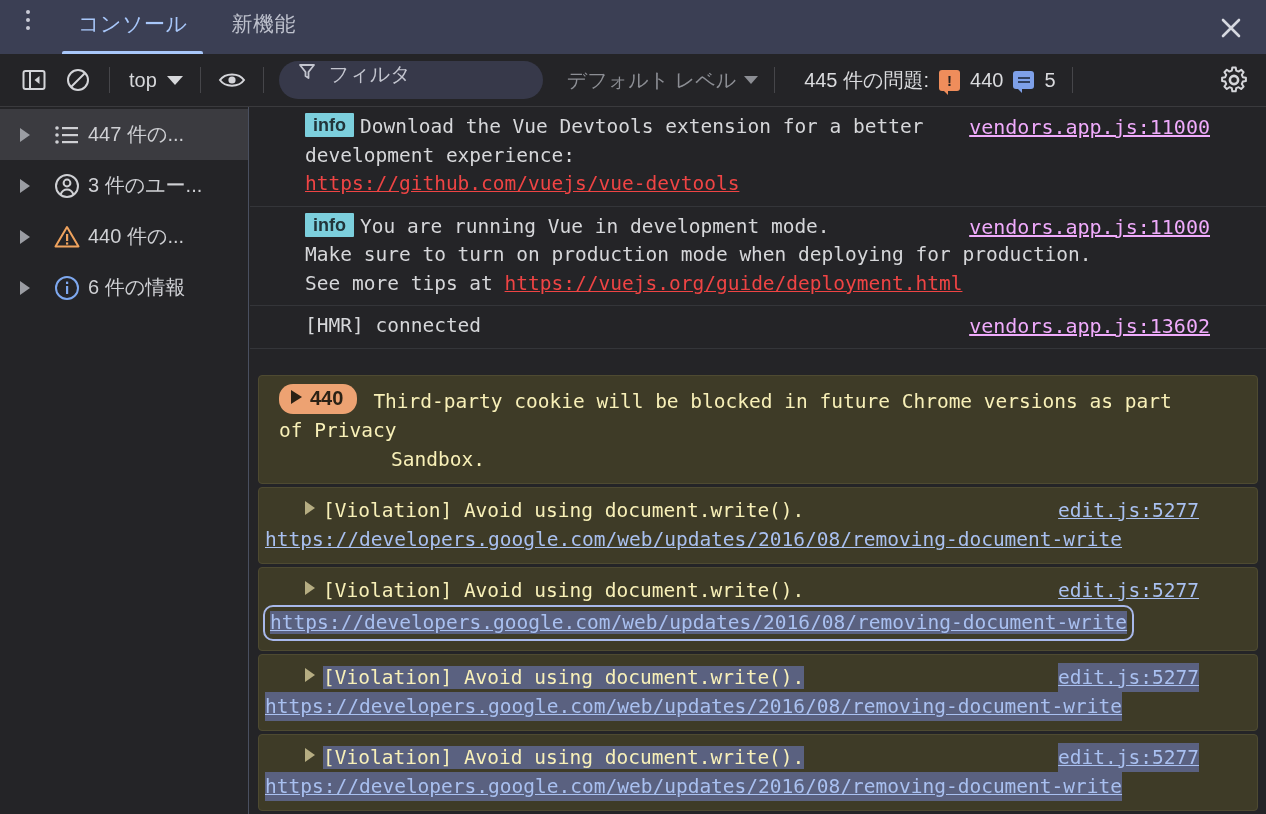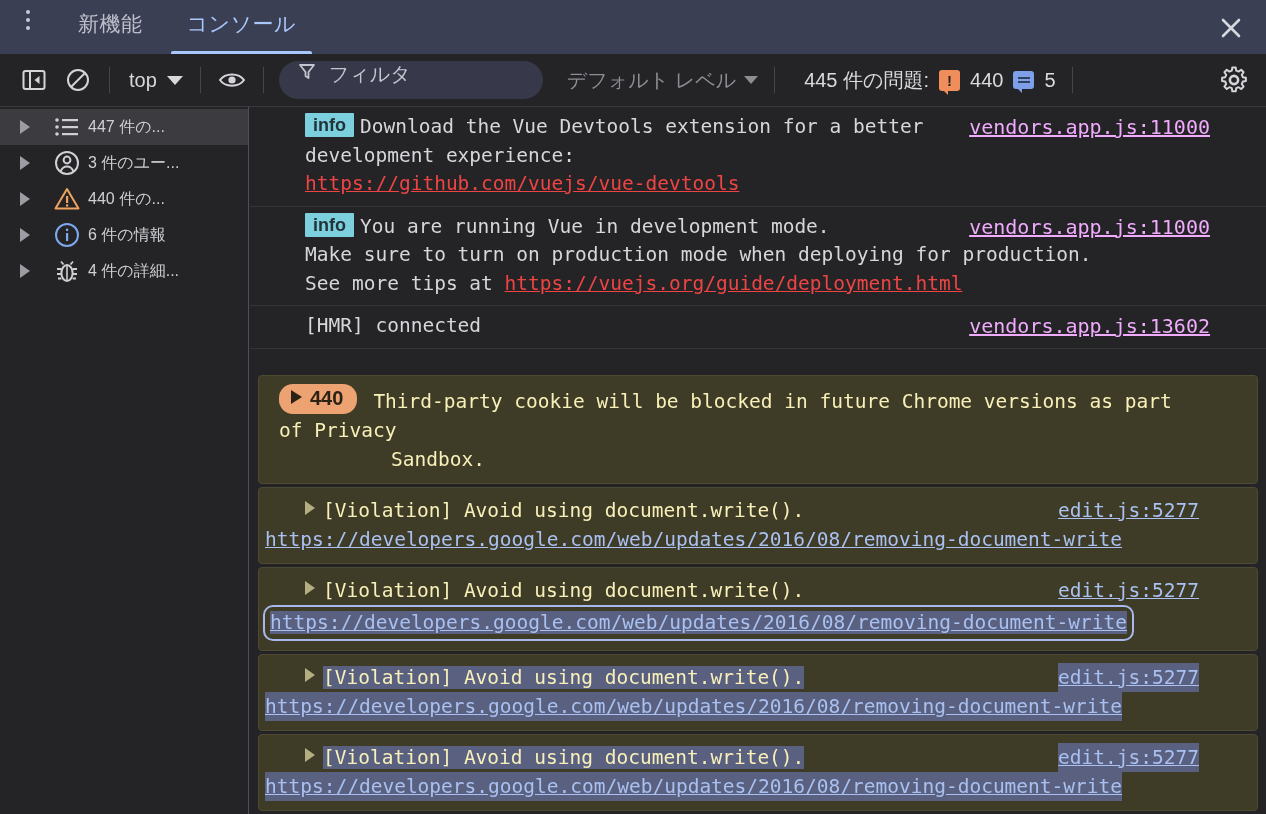--- a/index.html
+++ b/index.html
@@ -91,22 +91,22 @@
   }
   .gear { margin-left: auto; width: 44px; height: 40px; display:flex; align-items:center; justify-content:center; }
 
   
   .sidebar {
     position: absolute; left: 0; top: 107px; width: 249px; bottom: 0;
     background: #242427; border-right: 1px solid #4a5060;
     padding-top: 2px;
   }
   .srow {
-    height: 36px; display: flex; align-items: center; gap: 0; padding-left: 20px;
-    color: #cfd0d4; font-size: 16px; white-space: nowrap;
+    height: 51px; display: flex; align-items: center; gap: 0; padding-left: 20px;
+    color: #cfd0d4; font-size: 20px; white-space: nowrap;
   }
   .srow.sel { background: #3b3b40; }
   .sarrow {
     width: 26px; display: flex; align-items: center; justify-content: flex-start; flex: none;
   }
   .sarrow i {
     width: 0; height: 0; border-top: 7px solid transparent; border-bottom: 7px solid transparent;
     border-left: 10px solid #9b9da3; display:block;
   }
   .sicon { width: 42px; display: flex; align-items: center; justify-content: center; flex: none; }
@@ -179,25 +179,25 @@
 <body>
 
 <div id="app">
 
   <div class="tabstrip">
     <div class="kebab">
       <i></i>
         <i></i>
         <i></i>
     </div>
+    <div class="tab active">
+      <span>コンソール</span>
+    </div>
     <div class="tab">
       <span>新機能</span>
-    </div>
-    <div class="tab active">
-      <span>コンソール</span>
     </div>
     <div class="tabclose">
       <svg width="26" height="26" viewBox="0 0 26 26">
         <path d="M5 5 L21 21 M21 5 L5 21" stroke="#d6d8e0" stroke-width="2.6" stroke-linecap="round" fill="none"></path>
       </svg>
     </div>
   </div>
 
   <div class="toolbar">
 
@@ -326,34 +326,20 @@
       <span class="sicon">
         <svg width="28" height="28" viewBox="0 0 28 28">
           <circle cx="14" cy="14" r="11" stroke="#7ea8ef" stroke-width="2" fill="none"></circle>
           <rect x="13" y="12" width="2.2" height="8" fill="#7ea8ef"></rect>
           <rect x="13" y="7.6" width="2.2" height="2.4" fill="#7ea8ef"></rect>
         </svg>
       </span>
       <span class="slabel">6 件の情報</span>
     </div>
 
-    <div class="srow">
-      <span class="sarrow">
-          <i></i>
-        </span>
-      <span class="sicon">
-        <svg width="28" height="28" viewBox="0 0 28 28">
-          <ellipse cx="14" cy="16" rx="5.6" ry="8" stroke="#cfd0d4" stroke-width="2" fill="none"></ellipse>
-          <line x1="14" y1="9" x2="14" y2="23" stroke="#cfd0d4" stroke-width="1.6"></line>
-          <path d="M10.5 7.5 L8 4.5 M17.5 7.5 L20 4.5" stroke="#cfd0d4" stroke-width="1.8"></path>
-          <path d="M8.4 12 H4 M8.4 17 H4 M8.4 21.5 H5 M19.6 12 H24 M19.6 17 H24 M19.6 21.5 H23" stroke="#cfd0d4" stroke-width="1.8"></path>
-        </svg>
-      </span>
-      <span class="slabel">4 件の詳細...</span>
-    </div>
   </div>
 
   <div class="console">
 
     <div class="msg">
       <span class="src">vendors.app.js:11000</span>
       <span class="badge-info">info</span><span>Download the Vue Devtools extension for a better</span><br>
       <span>development experience:</span><br>
       <a class="link" href="#">https://github.com/vuejs/vue-devtools</a>
     </div>

